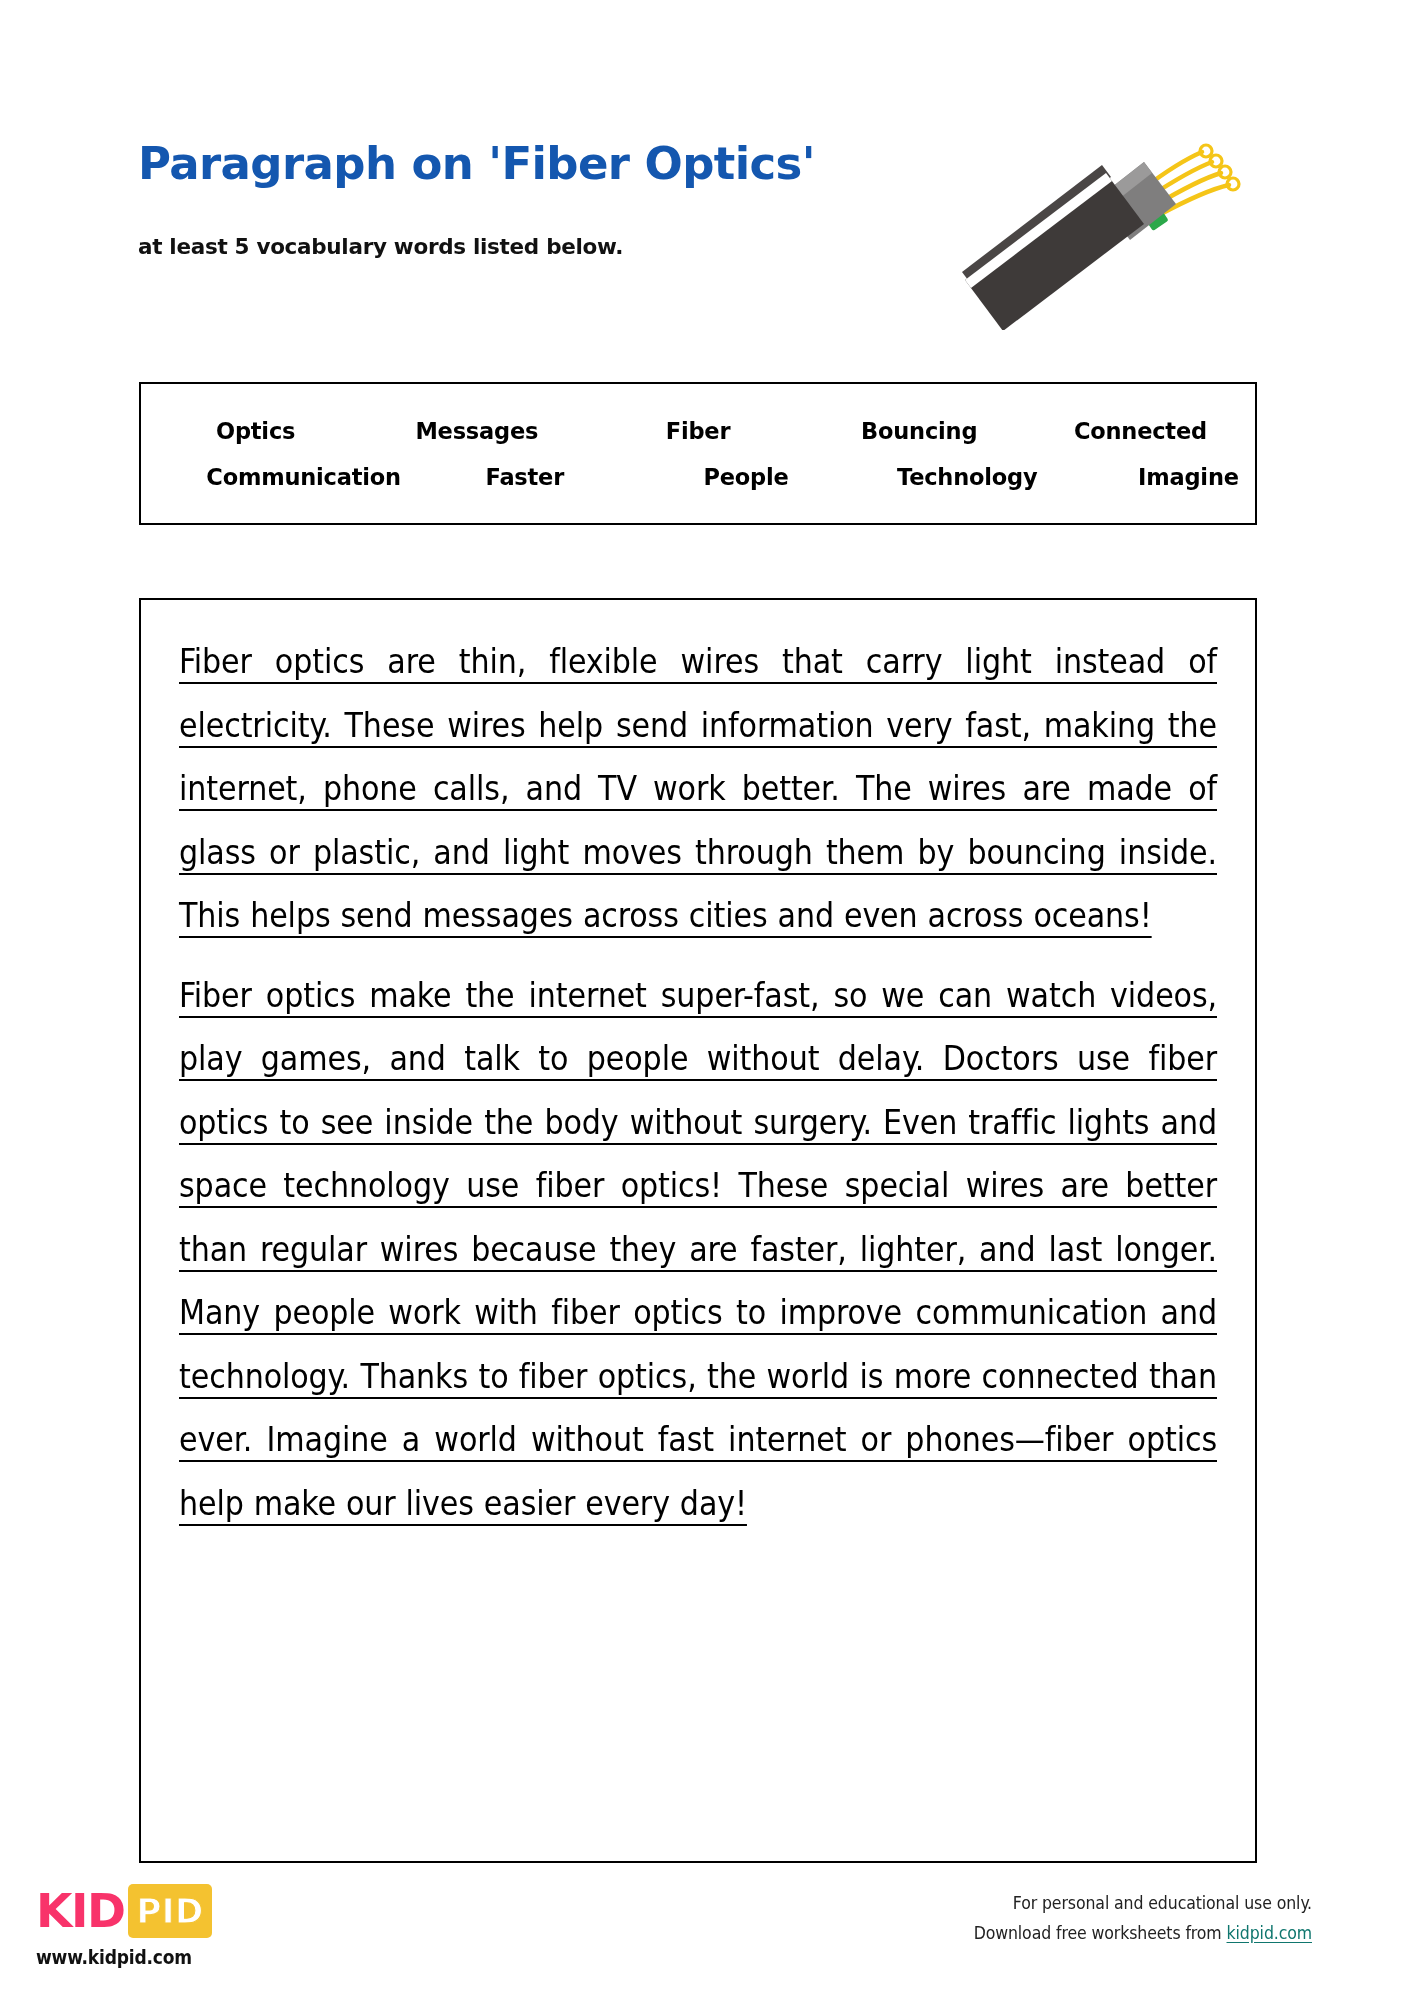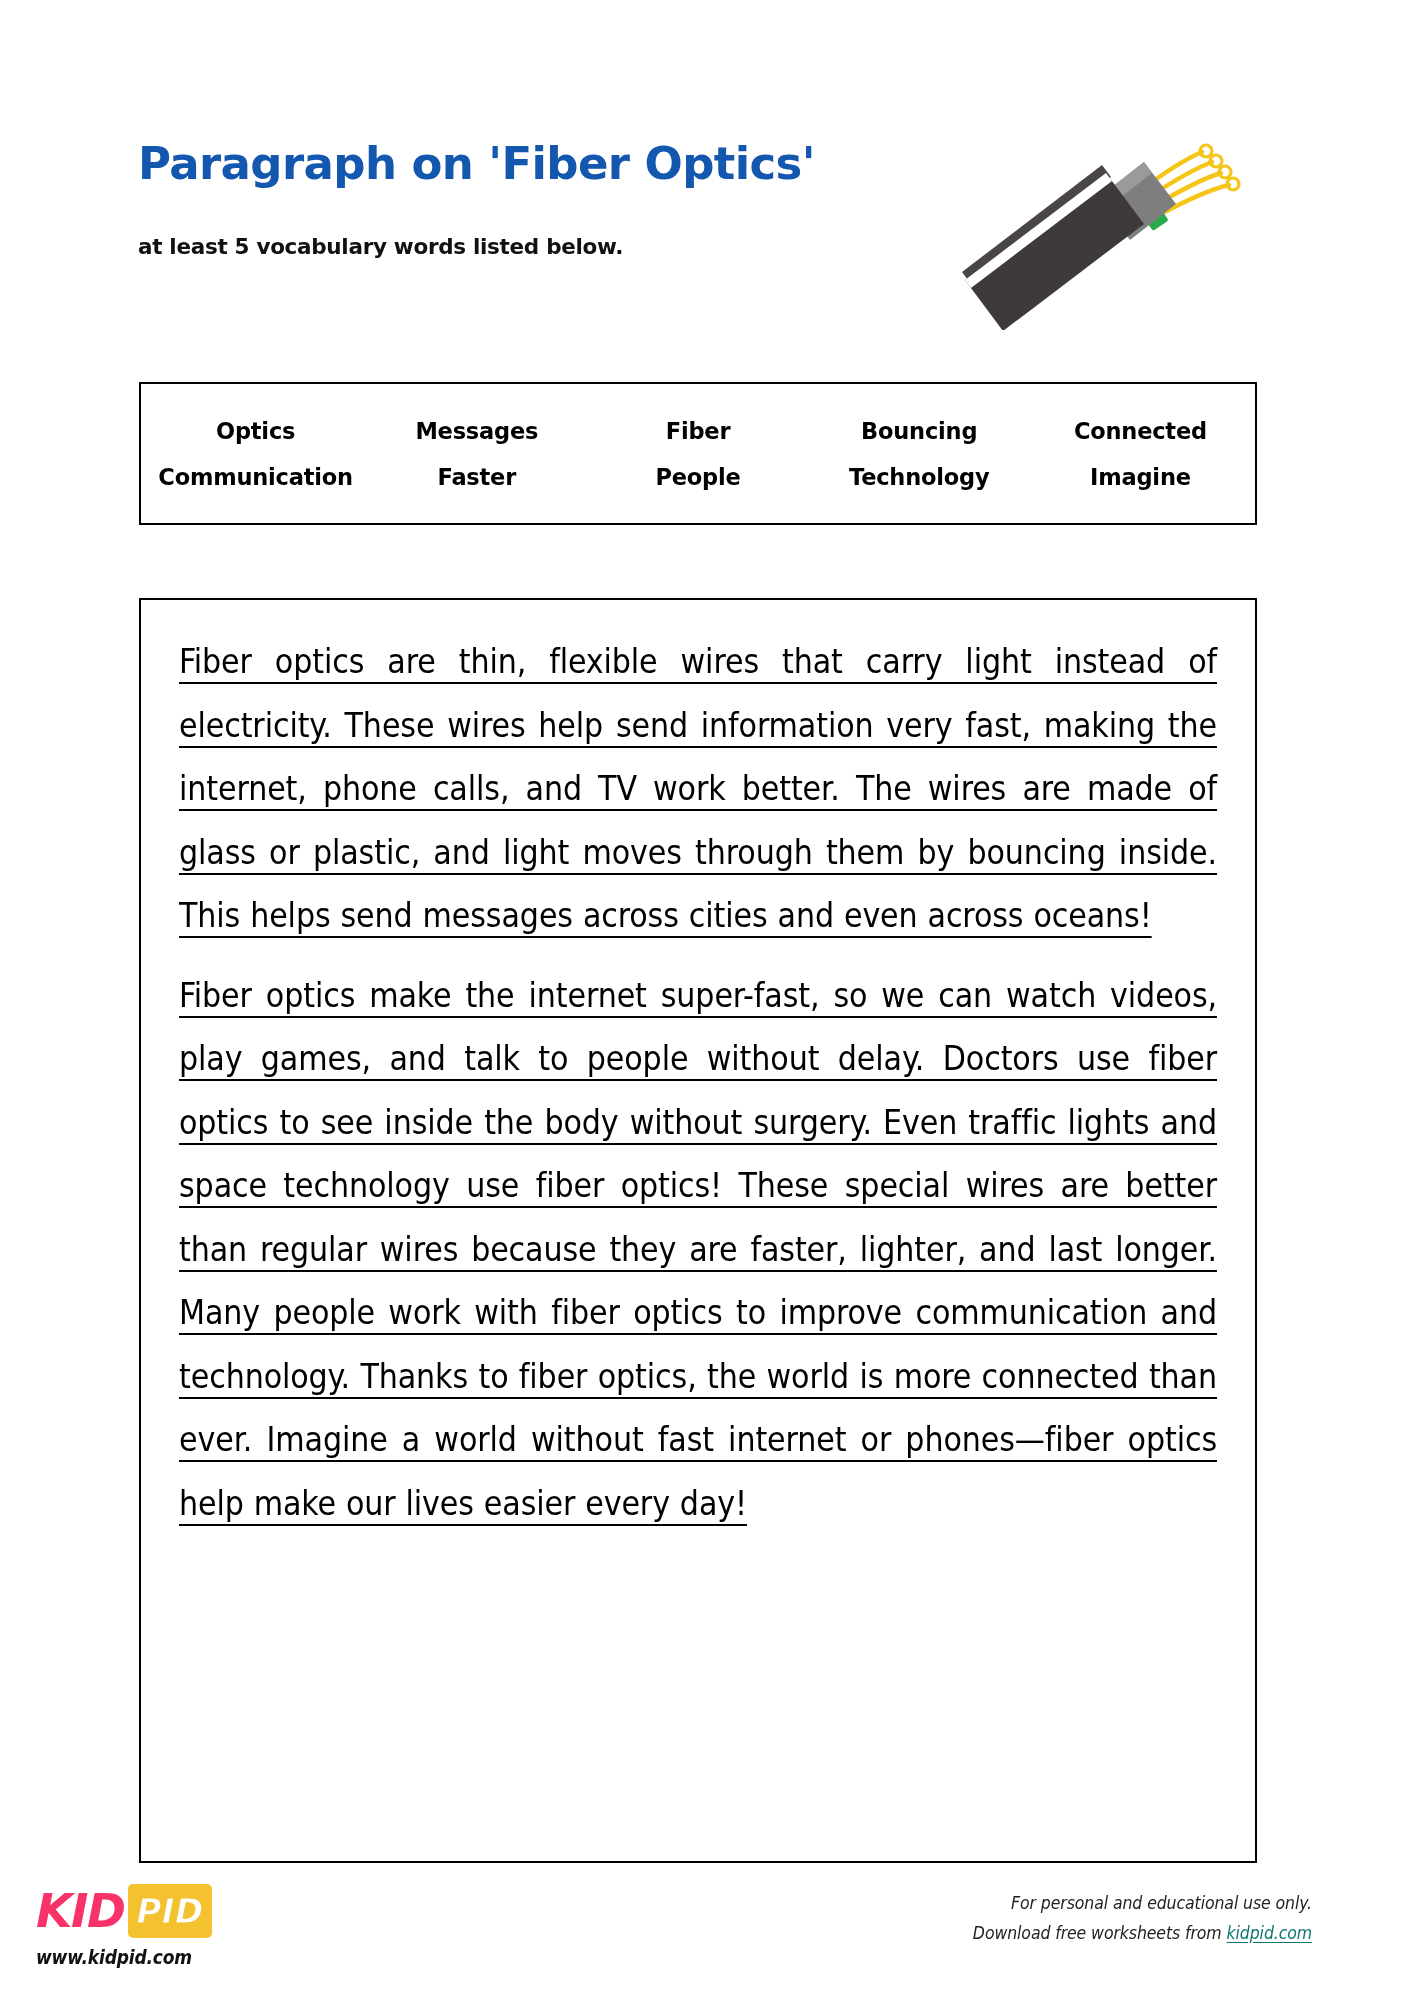--- a/index.html
+++ b/index.html
@@ -70,21 +70,21 @@
     display: flex;
     flex-direction: column;
     justify-content: center;
   }
   .vocab-row {
     display: flex;
     width: 100%;
     box-sizing: border-box;
     padding: 0 4px;
   }
-  .vocab-row + .vocab-row { margin-top: 20px; }
+  .vocab-row + .vocab-row { margin-top: 20px; margin-left: 48px; }
   .vocab-cell {
     flex: 1 1 0;
     text-align: center;
     font-family: "DejaVu Sans", sans-serif;
     font-size: 22.5px;
     font-weight: 700;
     color: #000000;
     letter-spacing: -0.2px;
     white-space: nowrap;
   }
@@ -119,21 +119,20 @@
   .para.second { text-align: justify; }
   .para.second:last-child { }
 
   
   .footer {
     position: absolute;
     left: 0;
     top: 1878px;
     width: 1368px;
     height: 122px;
-    font-style: italic;
   }
   .logo-wrap {
     position: absolute;
     left: 36px;
     top: 6px;
   }
   .logo-mark {
     display: flex;
     align-items: stretch;
     height: 54px;

